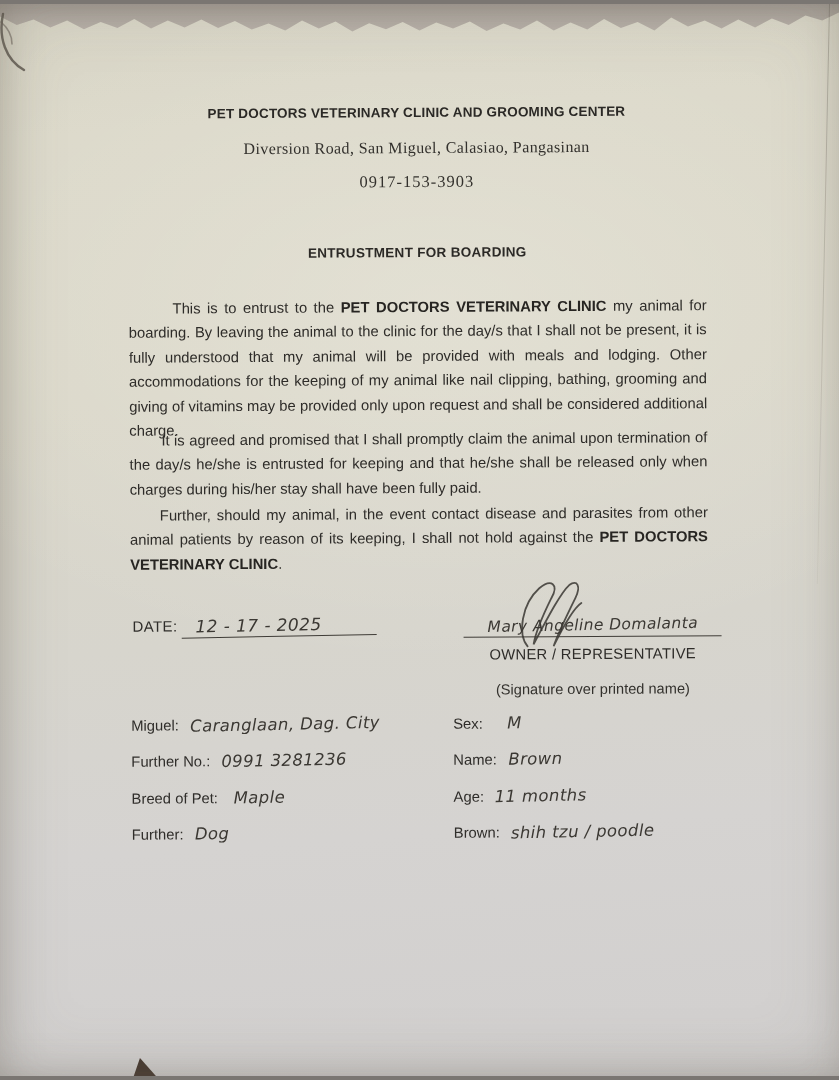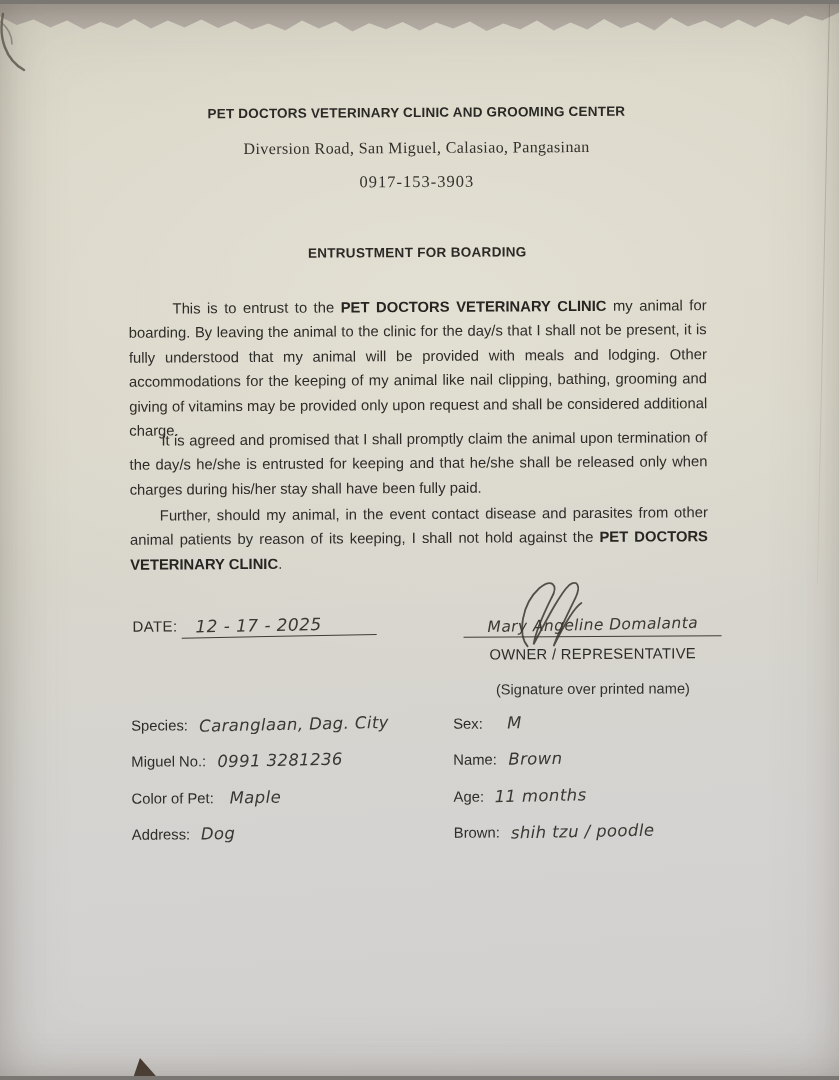--- a/index.html
+++ b/index.html
@@ -124,27 +124,27 @@
           </svg>
           <span class="sig-name hand">Mary Angeline Domalanta</span>
         </span>
         <div class="sig-role">OWNER / REPRESENTATIVE</div>
         <div class="sig-note">(Signature over printed name)</div>
       </div>
 
     </div>
 
     <div class="fields">
-      <div class="field"><span>Species:</span><span class="hand">Caranglaan, Dag. City</span></div>
+      <div class="field"><span>Miguel:</span><span class="hand">Caranglaan, Dag. City</span></div>
       <div class="field sex"><span>Sex:</span><span class="hand">M</span></div>
 
-      <div class="field"><span>Miguel No.:</span><span class="hand">0991 3281236</span></div>
+      <div class="field"><span>Further No.:</span><span class="hand">0991 3281236</span></div>
       <div class="field"><span>Name:</span><span class="hand">Brown</span></div>
 
-      <div class="field pet"><span>Color of Pet:</span><span class="hand">Maple</span></div>
+      <div class="field pet"><span>Breed of Pet:</span><span class="hand">Maple</span></div>
       <div class="field"><span>Age:</span><span class="hand">11 months</span></div>
 
-      <div class="field"><span>Address:</span><span class="hand">Dog</span></div>
+      <div class="field"><span>Further:</span><span class="hand">Dog</span></div>
       <div class="field"><span>Brown:</span><span class="hand">shih tzu / poodle</span></div>
     </div>
 
   </div>
 </div>
 
 </body></html>

